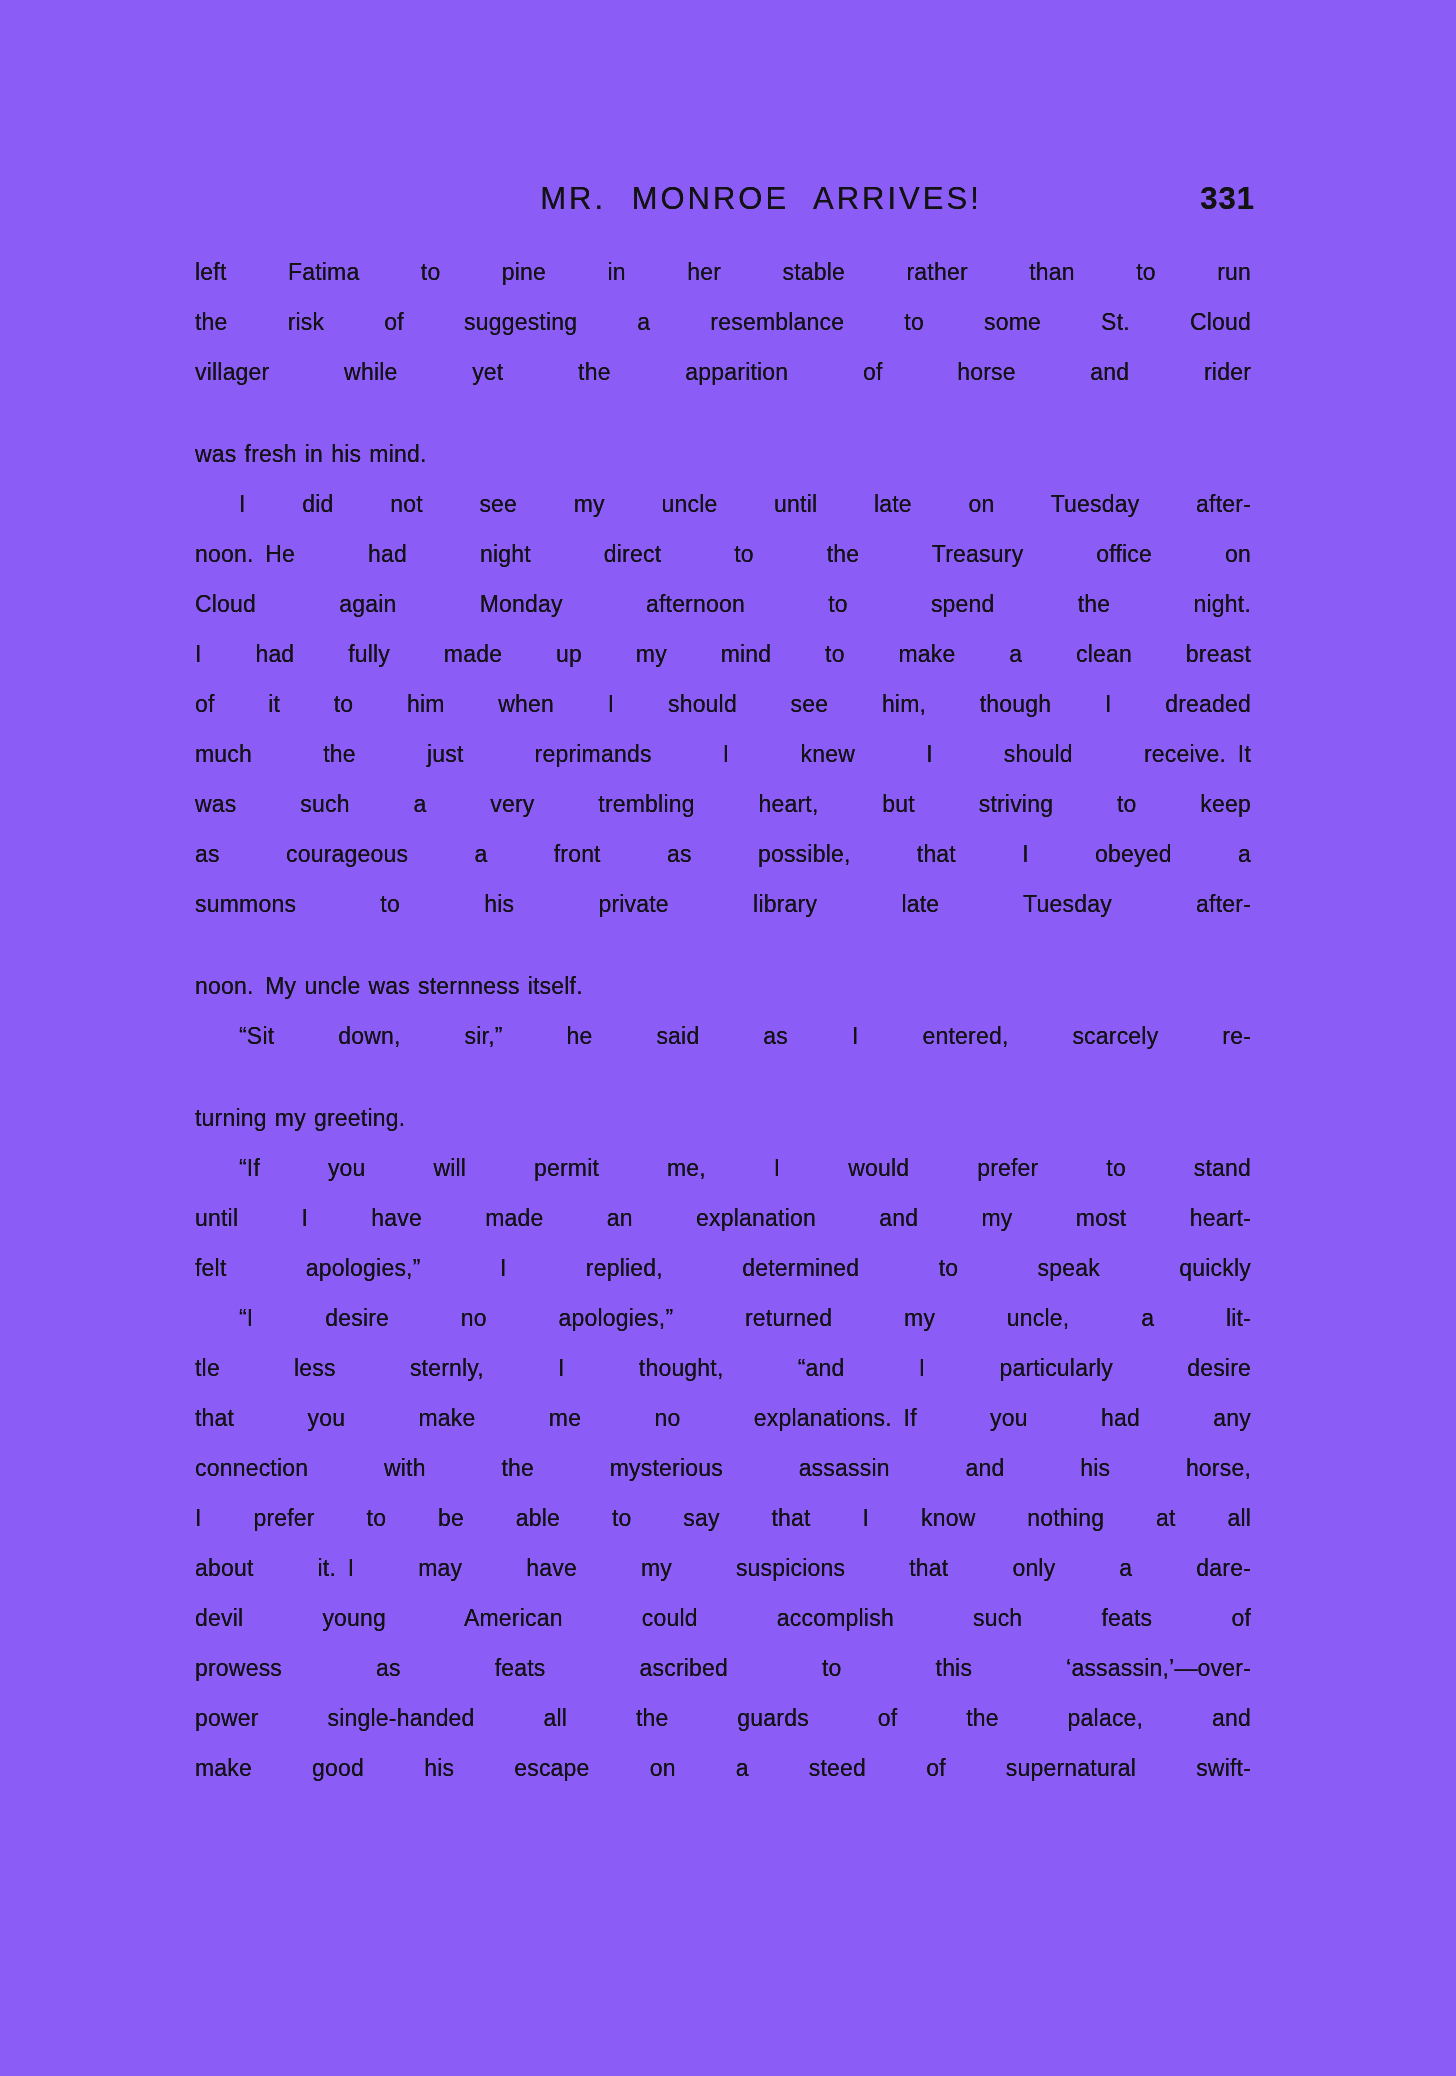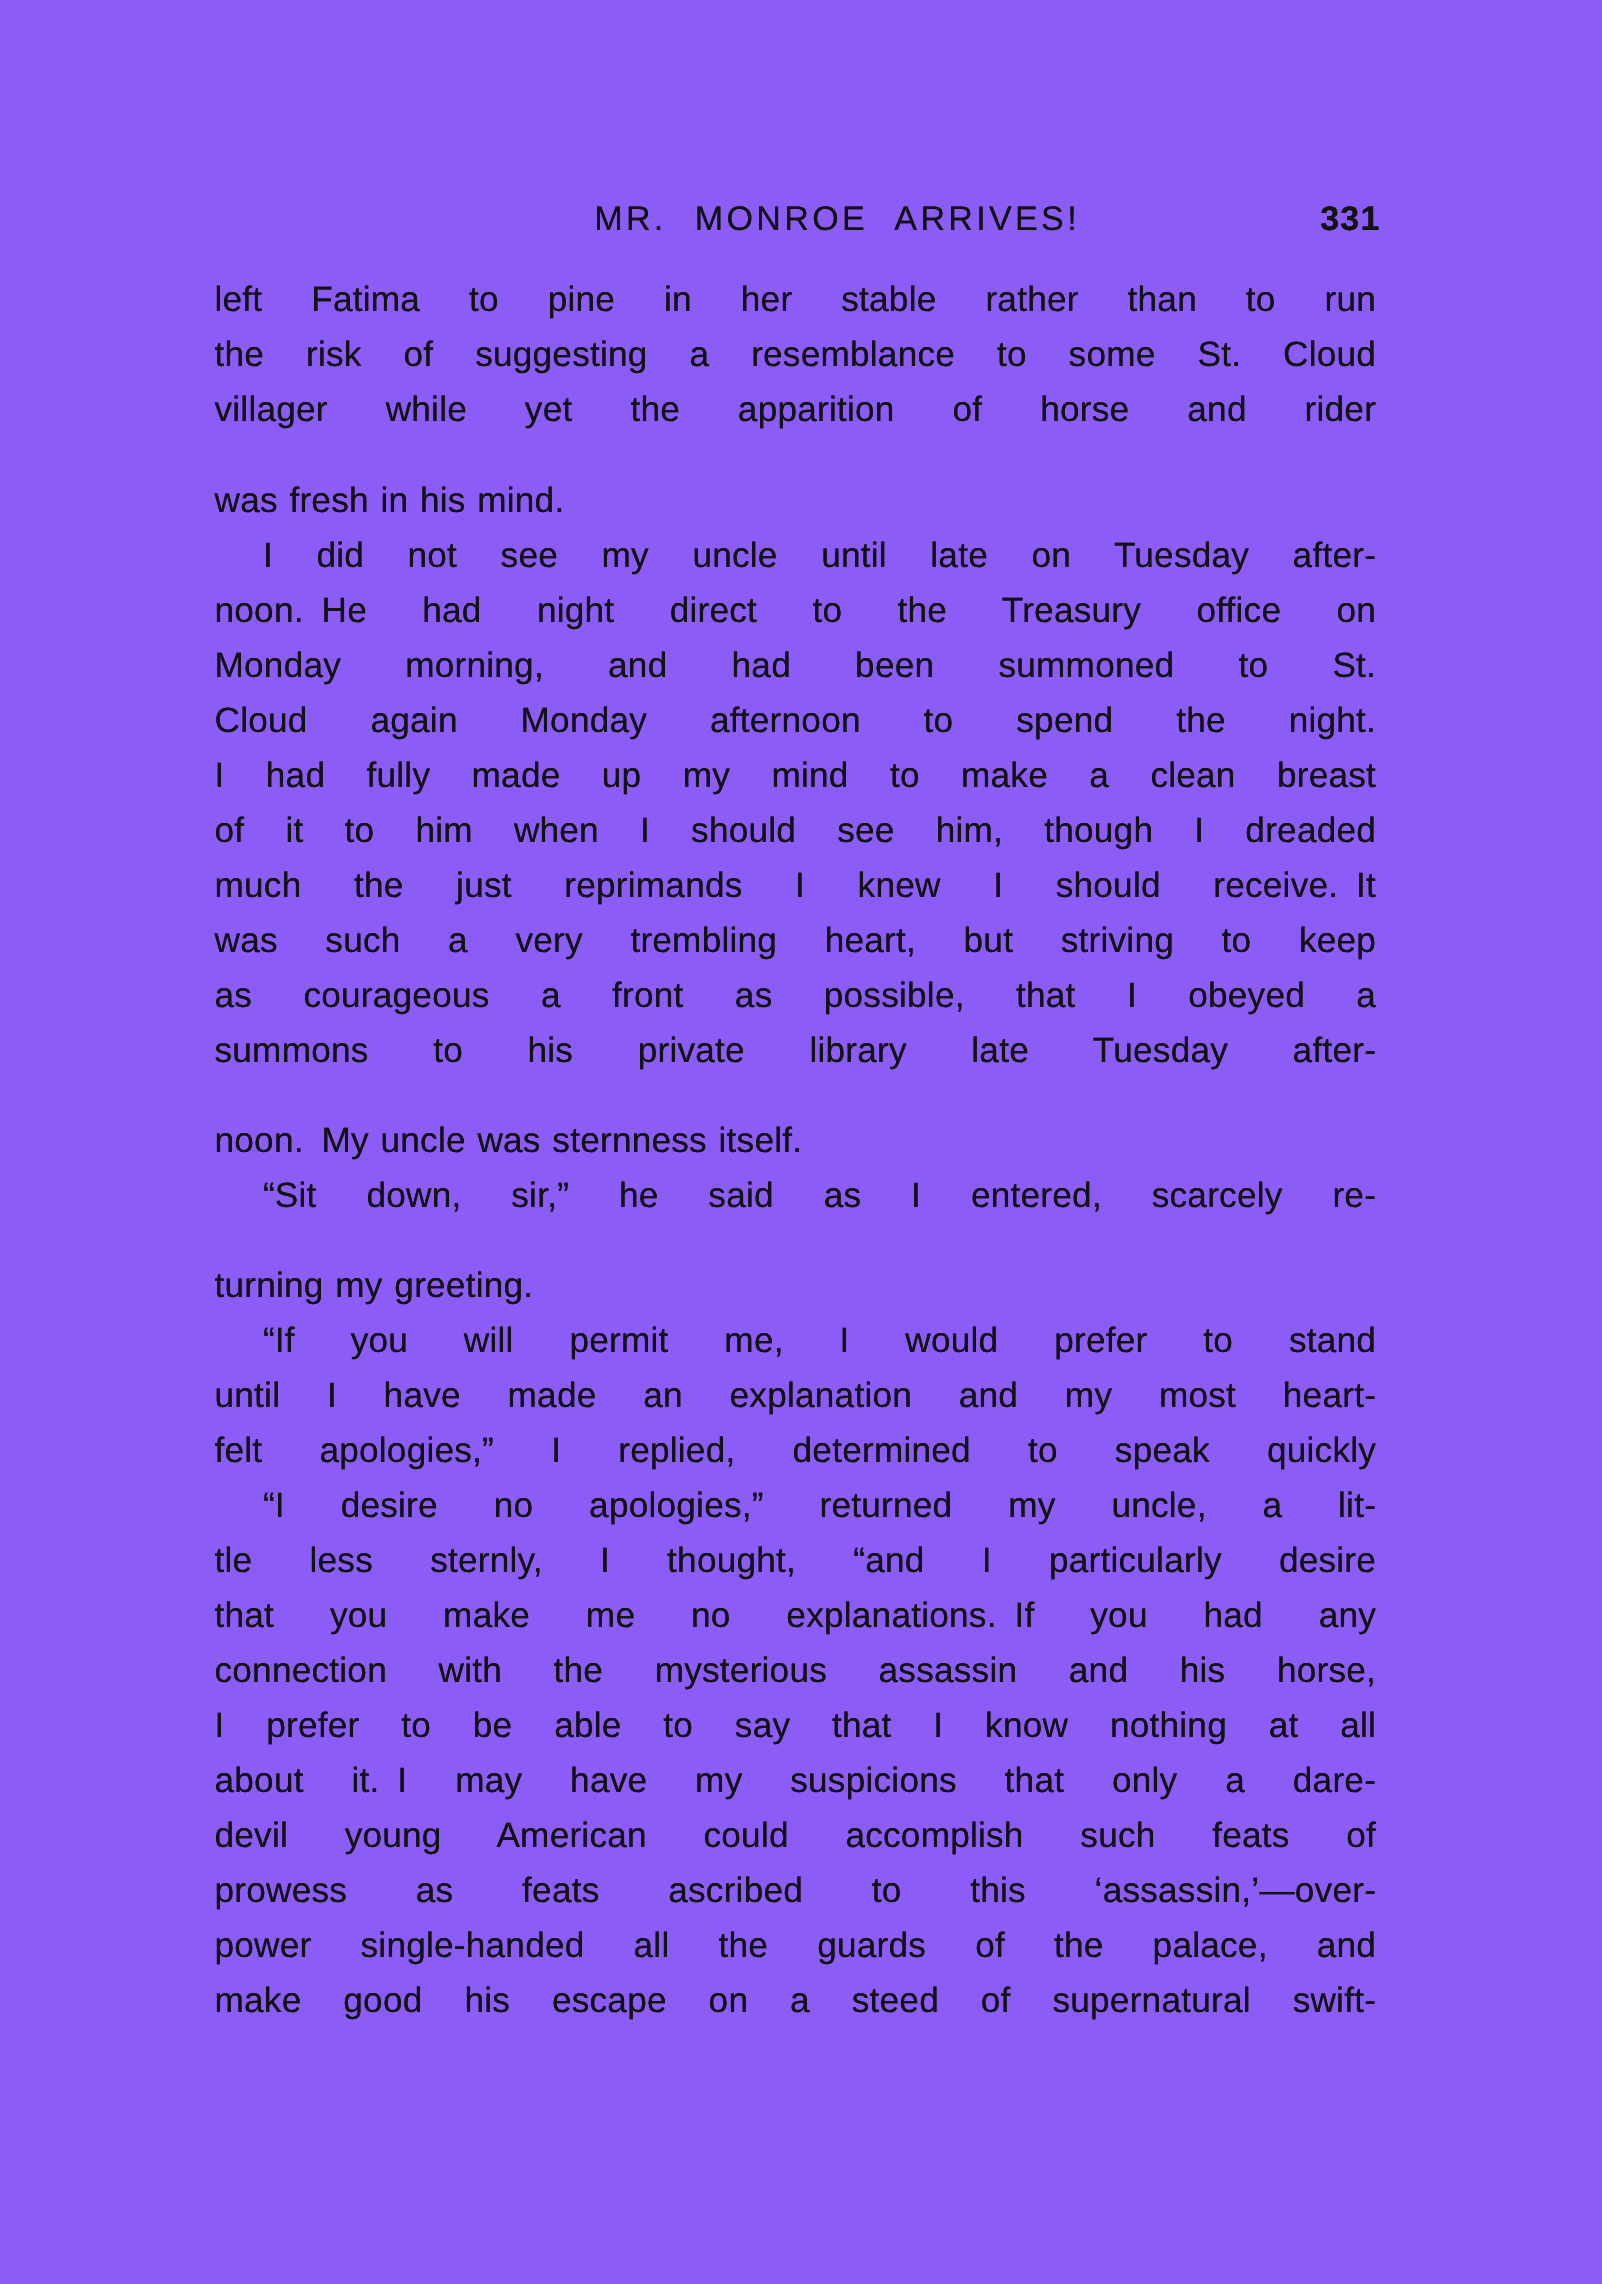--- a/index.html
+++ b/index.html
@@ -44,21 +44,21 @@
   }
   .body-text {
     position: absolute;
     left: 195px;
     top: 247px;
     width: 1056px;
   }
   .line {
     height: 50px;
     line-height: 50px;
-    font-size: 32px;
+    font-size: 23px;
     letter-spacing: 0.2px;
     word-spacing: 1.5px;
     text-align: justify;
     text-align-last: justify;
     overflow: visible;
   }
   .line.endpara {
     text-align: left;
     text-align-last: left;
     margin-top: 32px;
@@ -77,21 +77,20 @@
     <div class="page-number">331</div>
   </div>
 
   <div class="body-text">
     <div class="line">left Fatima to pine in her stable rather than to run</div>
     <div class="line">the risk of suggesting a resemblance to some St. Cloud</div>
     <div class="line">villager while yet the apparition of horse and rider</div>
     <div class="line endpara">was fresh in his mind.</div>
     <div class="line indent">I did not see my uncle until late on Tuesday after-</div>
     <div class="line">noon. He had night direct to the Treasury office on</div>
-    <div class="line">Monday morning, and had been summoned to St.</div>
     <div class="line">Cloud again Monday afternoon to spend the night.</div>
     <div class="line">I had fully made up my mind to make a clean breast</div>
     <div class="line">of it to him when I should see him, though I dreaded</div>
     <div class="line">much the just reprimands I knew I should receive. It</div>
     <div class="line">was such a very trembling heart, but striving to keep</div>
     <div class="line">as courageous a front as possible, that I obeyed a</div>
     <div class="line">summons to his private library late Tuesday after-</div>
     <div class="line endpara">noon. My uncle was sternness itself.</div>
     <div class="line indent">“Sit down, sir,” he said as I entered, scarcely re-</div>
     <div class="line endpara">turning my greeting.</div>

